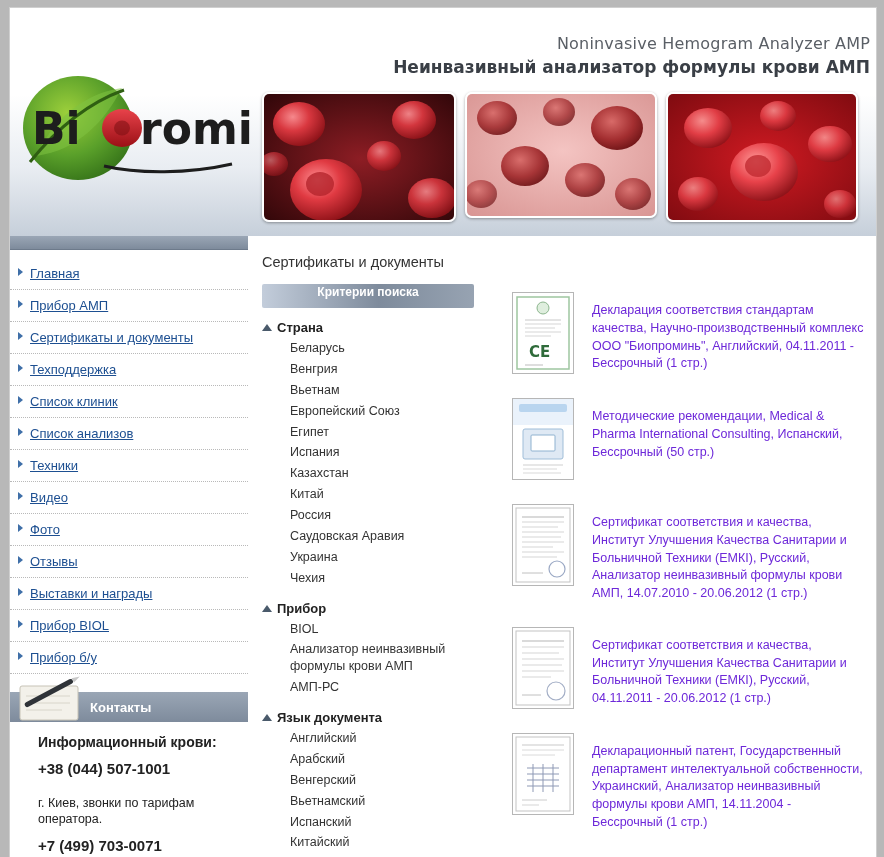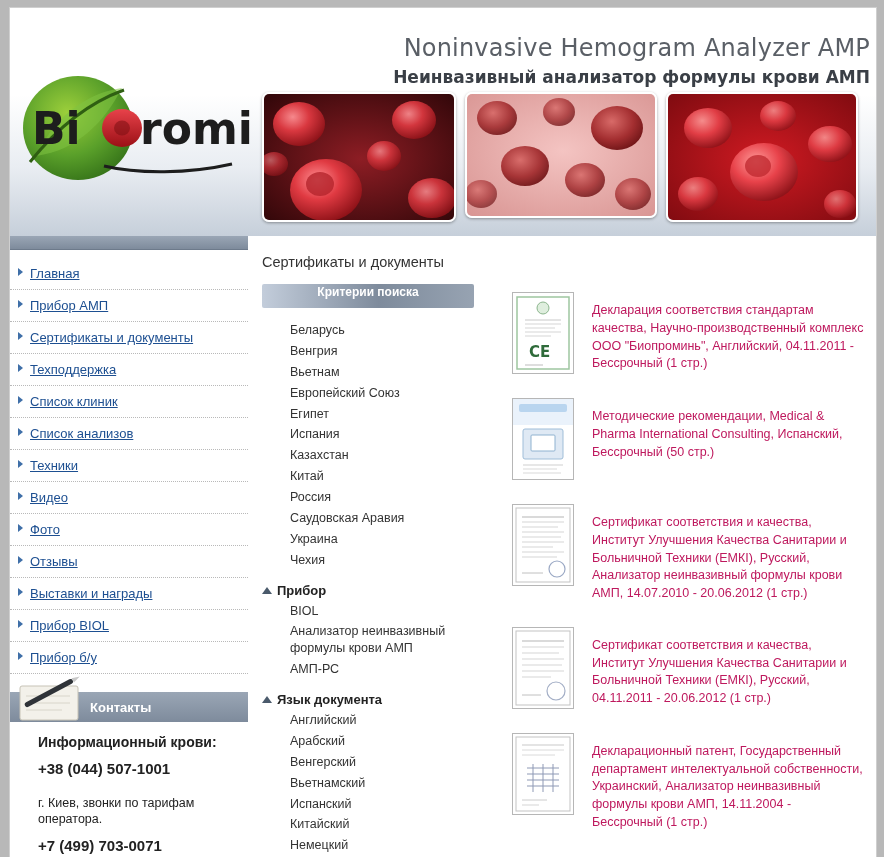--- a/index.html
+++ b/index.html
@@ -30,21 +30,21 @@
     height: 228px;
     background: linear-gradient(to bottom, #ffffff 0%, #ffffff 38%, #e9edf2 70%, #c6cfda 100%);
   }
   .header-titles {
     position: absolute;
     right: 6px;
     top: 26px;
     text-align: right;
   }
   .title-en {
-    font-size: 24px;
+    font-size: 16px;
     color: #5a5f66;
     font-family: "DejaVu Sans", sans-serif;
     letter-spacing: 0.2px;
     line-height: 1.2;
   }
   .title-ru {
     font-size: 17px;
     color: #3a3f46;
     font-weight: bold;
     font-family: "DejaVu Sans", sans-serif;
@@ -229,21 +229,21 @@
     flex: 0 0 62px;
     height: 82px;
     border: 1px solid #b6b6b6;
     background: #fdfdfd;
     position: relative;
     overflow: hidden;
   }
   .thumb svg { display: block; }
   .result-text {
     font-size: 12.5px;
-    color: #be185d;
+    color: #6d28d9;
     line-height: 1.42;
     padding-top: 10px;
   }
   
   .page-bottom-shadow {
     position: absolute;
     left: 0; right: 0; bottom: 0;
     height: 1px;
     background: #ffffff;
   }
@@ -444,20 +444,24 @@
 
       <div class="content">
         <div class="content-title">Сертификаты и документы</div>
 
         <div class="cols">
 
           <div class="filters">
             <div class="filter-bar">Критерии поиска</div>
 
             <div class="facet">
+              <div class="facet-head">
+                <span class="tri-up"></span>
+                <span>Страна</span>
+              </div>
               <ul>
                 <li>Беларусь</li>
                 <li>Венгрия</li>
                 <li>Вьетнам</li>
                 <li>Европейский Союз</li>
                 <li>Египет</li>
                 <li>Испания</li>
                 <li>Казахстан</li>
                 <li>Китай</li>
                 <li>Россия</li>

